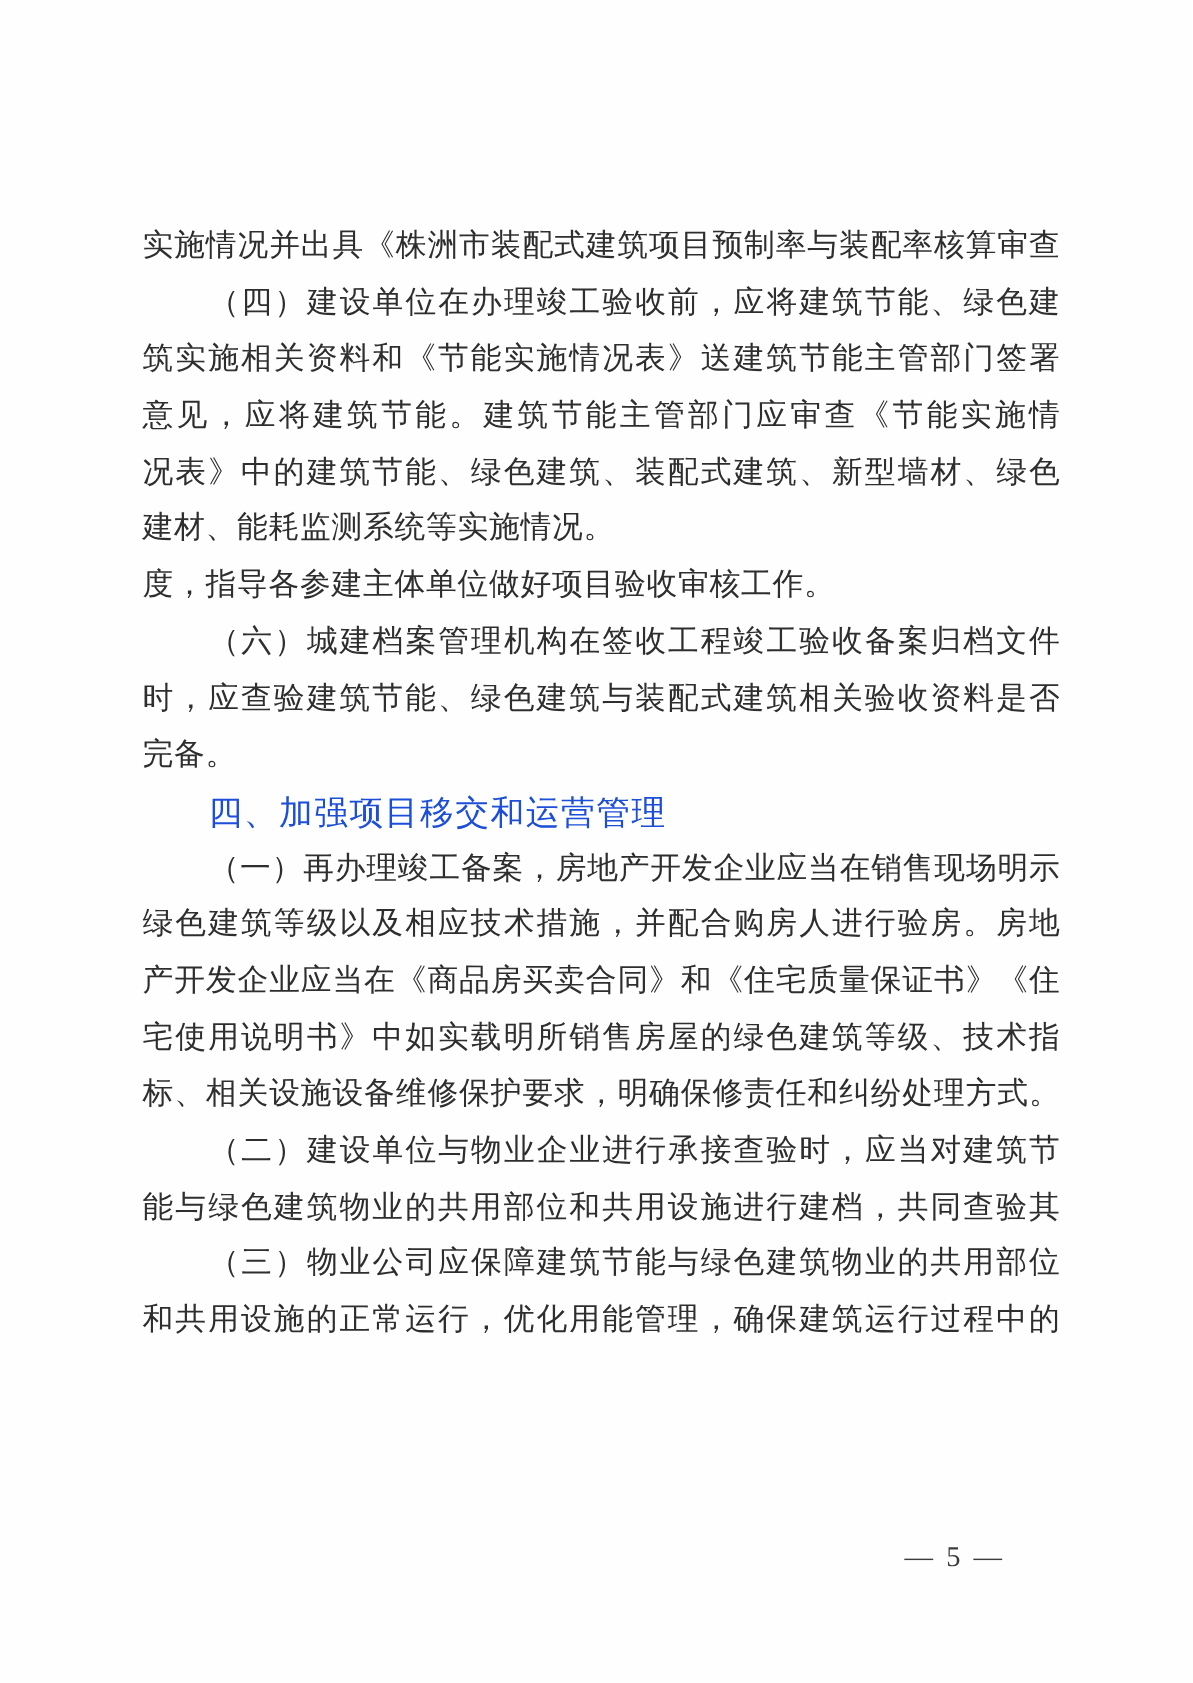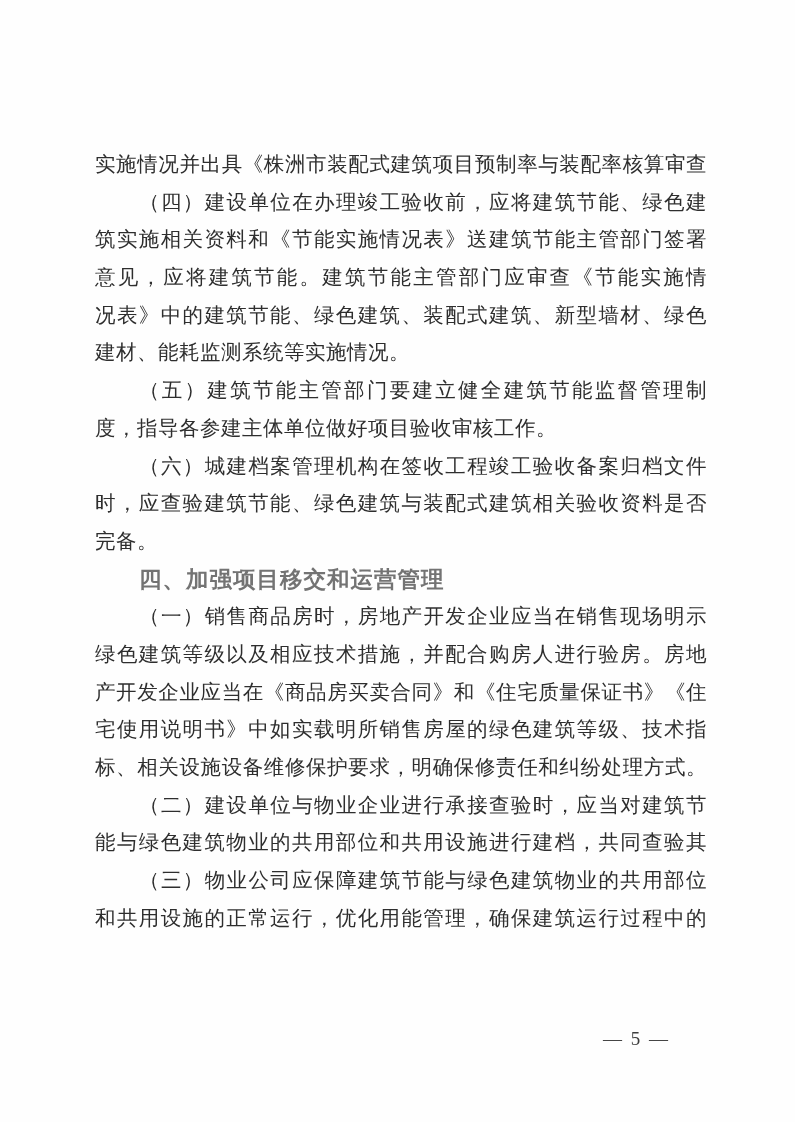--- a/index.html
+++ b/index.html
@@ -31,23 +31,23 @@
   .line.fill {
     text-align: justify;
     text-align-last: justify;
     text-justify: inter-character;
   }
   .line.indent {
     text-indent: 44px;
   }
   .block.heading .line {
     font-family: "Liberation Sans", "DejaVu Sans", sans-serif;
-    font-weight: 700;
+    font-weight: 400;
     font-size: 22.5px;
-    color: #737373;
+    color: #1d4ed8;
     letter-spacing: 1px;
   }
   .footer {
     position: absolute;
     top: 1027px;
     right: 125px;
     height: 24px;
     line-height: 24px;
     font-size: 19px;
     color: #3c3c3c;
@@ -64,33 +64,32 @@
         <div class="line fill">实施情况并出具《株洲市装配式建筑项目预制率与装配率核算审查</div>
       </div>
       <div class="block para">
         <div class="line fill indent">（四）建设单位在办理竣工验收前，应将建筑节能、绿色建</div>
         <div class="line fill">筑实施相关资料和《节能实施情况表》送建筑节能主管部门签署</div>
         <div class="line fill">意见，应将建筑节能。建筑节能主管部门应审查《节能实施情</div>
         <div class="line fill">况表》中的建筑节能、绿色建筑、装配式建筑、新型墙材、绿色</div>
         <div class="line">建材、能耗监测系统等实施情况。</div>
       </div>
       <div class="block para">
-        <div class="line fill indent">（五）建筑节能主管部门要建立健全建筑节能监督管理制</div>
         <div class="line">度，指导各参建主体单位做好项目验收审核工作。</div>
       </div>
       <div class="block para">
         <div class="line fill indent">（六）城建档案管理机构在签收工程竣工验收备案归档文件</div>
         <div class="line fill">时，应查验建筑节能、绿色建筑与装配式建筑相关验收资料是否</div>
         <div class="line">完备。</div>
       </div>
       <div class="block heading">
         <div class="line indent">四、加强项目移交和运营管理</div>
       </div>
       <div class="block para">
-        <div class="line fill indent">（一）销售商品房时，房地产开发企业应当在销售现场明示</div>
+        <div class="line fill indent">（一）再办理竣工备案，房地产开发企业应当在销售现场明示</div>
         <div class="line fill">绿色建筑等级以及相应技术措施，并配合购房人进行验房。房地</div>
         <div class="line fill">产开发企业应当在《商品房买卖合同》和《住宅质量保证书》《住</div>
         <div class="line fill">宅使用说明书》中如实载明所销售房屋的绿色建筑等级、技术指</div>
         <div class="line fill">标、相关设施设备维修保护要求，明确保修责任和纠纷处理方式。</div>
       </div>
       <div class="block para">
         <div class="line fill indent">（二）建设单位与物业企业进行承接查验时，应当对建筑节</div>
         <div class="line fill">能与绿色建筑物业的共用部位和共用设施进行建档，共同查验其</div>
       </div>
       <div class="block para">

